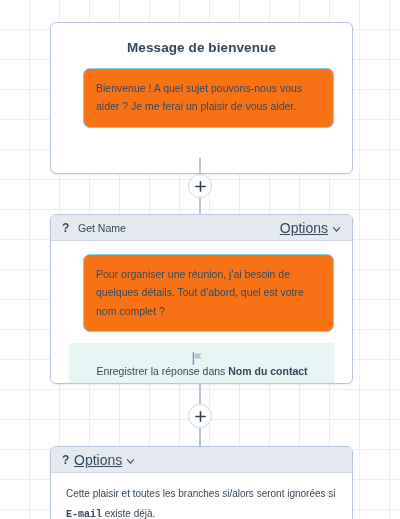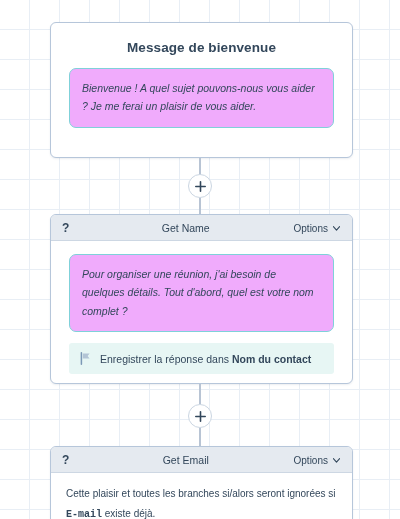--- a/index.html
+++ b/index.html
@@ -59,47 +59,46 @@
     width: 303px;
     box-sizing: border-box;
     background: #ffffff;
     border: 1px solid #b6c6da;
     border-radius: 6px;
     box-shadow: 0 1px 2px rgba(65,90,120,0.10);
     overflow: hidden;
   }
 
   
-  .welcome-card { top: 22px; height: 136px; }
+  .welcome-card { top: 22px; height: 152px; }
   .welcome-title {
     text-align: center;
     font-size: 13.5px;
     font-weight: bold;
     color: #33475b;
     padding-top: 17px;
     letter-spacing: 0.1px;
   }
   .welcome-sub {
     text-align: center;
     font-size: 9.5px;
     color: #516f90;
     padding-top: 9px;
     letter-spacing: 0.05px;
   }
 
   .bubble {
-    margin: 13px 18px 0 18px;
-    background: #f0abfc;
+    margin: 13px 18px 0 32px;
+    background: #f97316;
     border: 1px solid #7fd1d9;
     border-radius: 7px;
     padding: 10px 12px 11px 12px;
     font-size: 10.5px;
     line-height: 1.75;
     color: #33475b;
-    font-style: italic;
   }
 
   
   .step-header {
     height: 26px;
     background: #e5eaf0;
     border-bottom: 1px solid #cdd7e3;
     display: flex;
     align-items: center;
     padding: 0 12px 0 11px;
@@ -110,45 +109,46 @@
     font-weight: bold;
     color: #33475b;
     width: 12px;
     flex: none;
   }
   .step-title {
     font-size: 10.5px;
     color: #33475b;
     margin-left: 4px;
     flex: 1 1 auto;
-    text-align: center;
   }
   .options-link {
-    font-size: 10px;
-    color: #33475b;
+    font-size: 14px;
+    color: #33475b;
+    text-decoration: underline;
     cursor: pointer;
     white-space: nowrap;
   }
   .caret {
     display: inline-block;
     margin-left: 5px;
     vertical-align: 1px;
   }
 
   .step-body { padding: 0 0 0 0; }
 
   .save-row {
     margin: 11px 18px 0 18px;
     background: #e7f6f4;
     border-radius: 3px;
     padding: 9px 10px 9px 11px;
     display: flex;
     align-items: center;
     font-size: 10.5px;
     color: #33475b;
+    flex-direction: column;
   }
   .save-row .flag-icon { flex: none; margin-right: 9px; display: block; }
   .save-row b { font-weight: bold; }
 
   .note {
     padding: 11px 15px 0 15px;
     font-size: 10px;
     line-height: 1.95;
     color: #33475b;
   }
@@ -201,21 +201,20 @@
   <div class="plus-btn" style="top:404px;">
     <svg width="11" height="11" viewBox="0 0 11 11">
       <path d="M5.5 0.8 V10.2 M0.8 5.5 H10.2" stroke="#33475b" stroke-width="1.6" stroke-linecap="round"></path>
     </svg>
   </div>
   <div class="connector" style="top:428px; height:19px;"></div>
 
   <div class="card getemail-card">
     <div class="step-header">
       <span class="step-qmark">?</span>
-      <span class="step-title">Get Email</span>
       <span class="options-link"><span>Options</span><span class="caret"><svg width="7" height="5" viewBox="0 0 7 5">
               <path d="M0.4 0.7 L3.5 4.1 L6.6 0.7" fill="none" stroke="#33475b" stroke-width="1.1" stroke-linecap="round" stroke-linejoin="round"></path>
             </svg></span></span>
     </div>
     <div class="step-body">
       <div class="note"><span>Cette plaisir et toutes les branches si/alors seront ignorées si </span><b>E-mail</b><span> existe déjà.</span></div>
     </div>
   </div>
 
 </div>

